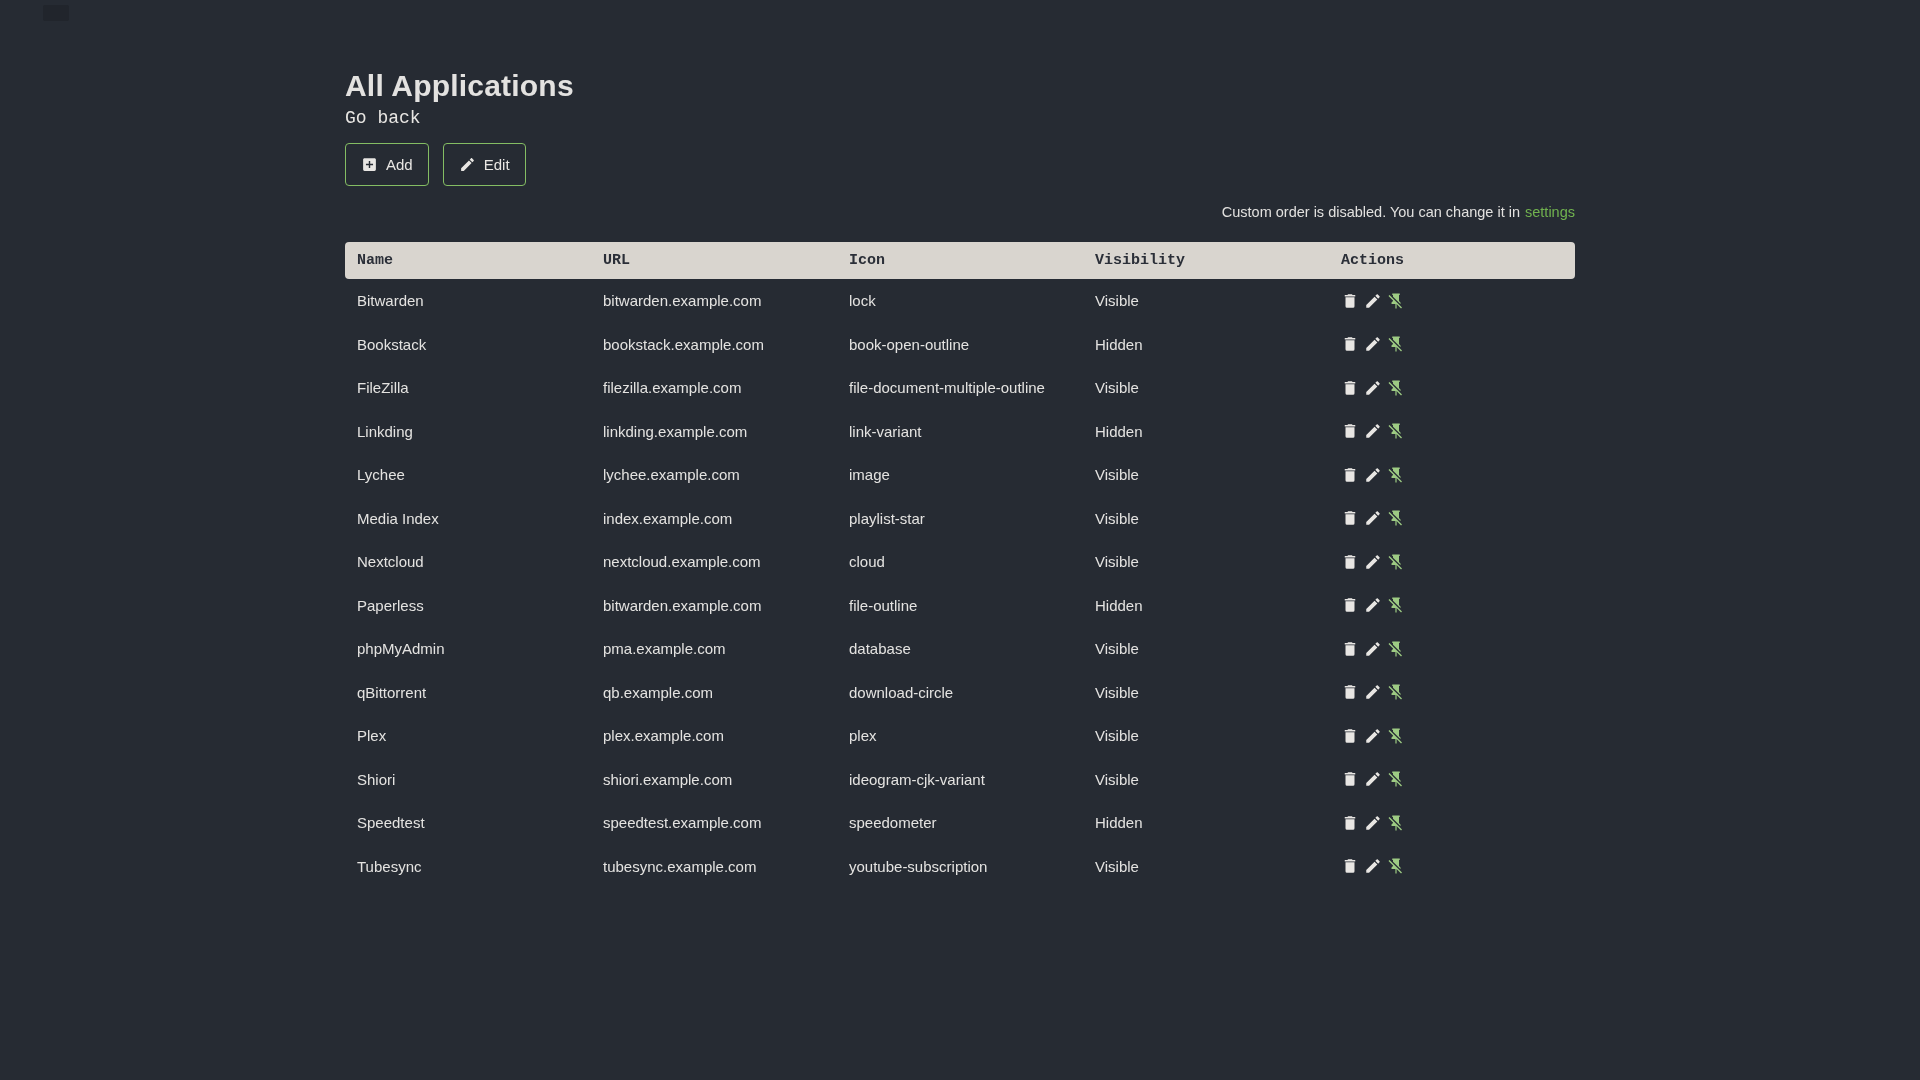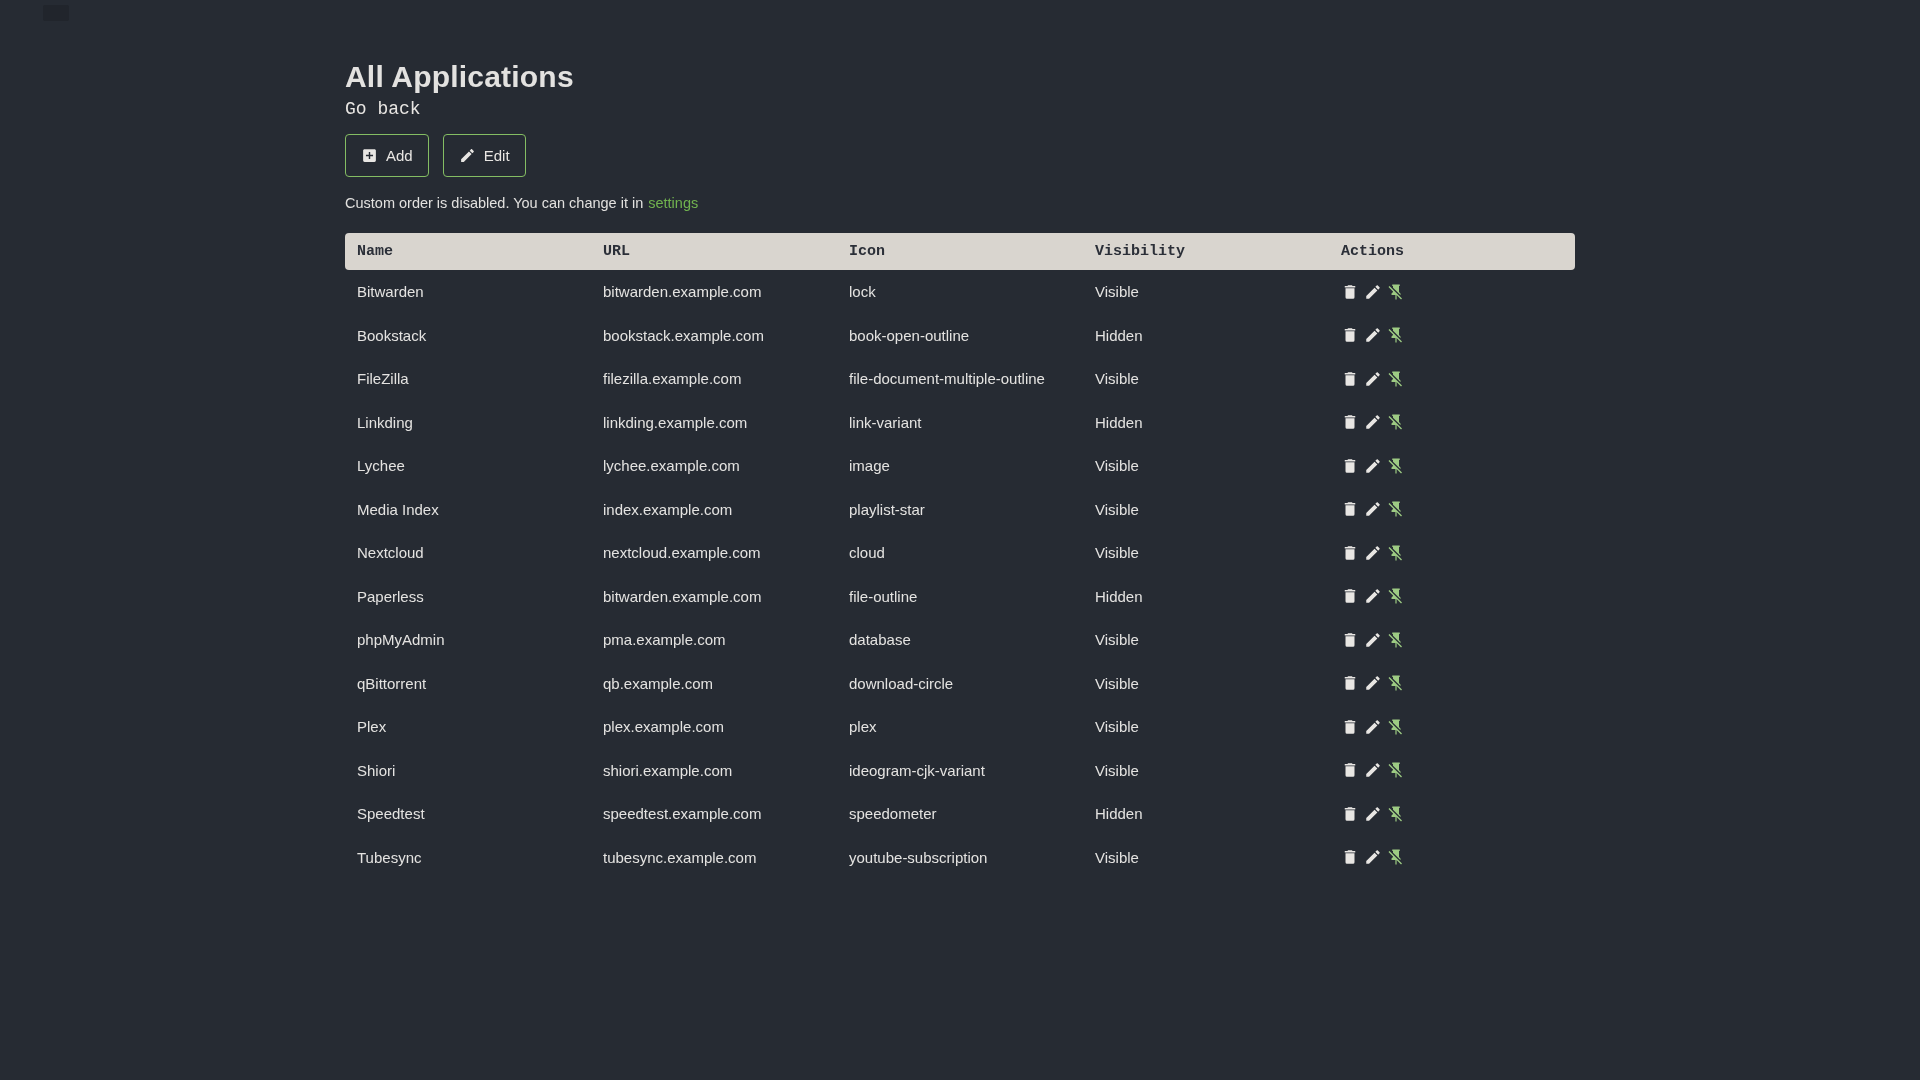--- a/index.html
+++ b/index.html
@@ -8,38 +8,38 @@
     background: var(--bg, #262b33);
     font-family: "Liberation Sans", sans-serif;
     color: var(--text, #e8e6e3);
     overflow: hidden;
     position: relative;
   }
   .corner-artifact {
     position: absolute; left: 43px; top: 5px; width: 26px; height: 16px;
     background: #21252c; border-radius: 2px;
   }
-  .container { width: 1230px; margin: 8px auto; padding-top: 52px; }
+  .container { width: 1230px; margin: 17px auto; padding-top: 52px; }
 
   .page-title { margin: 0; font-size: 30px; font-weight: 700; color: #e3e2e0; letter-spacing: .2px; }
   .go-back { display: inline-block; margin-top: 5px; font-size: 18px; color: var(--text, #e8e6e3); text-decoration: none; cursor: pointer; font-family: Liberation Mono, monospace; }
 
   .toolbar { margin-top: 15px; display: flex; gap: 14px; }
   .btn {
     display: inline-flex; align-items: center; gap: 8px;
     background: transparent;
     border: 1px solid var(--button-border, #84bd63);
     border-radius: 4px;
     color: var(--text, #e8e6e3);
     font-family: inherit; font-size: 15px;
     padding: 12px 15px; cursor: pointer;
   }
   .btn svg { width: 17px; height: 17px; fill: currentColor; display: block; }
 
-  .notice { margin-top: 18px; text-align: left; font-size: 14.5px; color: #e2e1df; }
+  .notice { margin-top: 18px; text-align: right; font-size: 14.5px; color: #e2e1df; }
   .settings-link { color: var(--accent-green, #71b34f); margin-left: 5px; text-decoration: none; cursor: pointer; }
 
   table { width: 100%; border-collapse: collapse; margin-top: 22px; table-layout: fixed; }
   th, td { width: 20%; }
   thead th {
     background: var(--header-bg, #d9d5cf);
     color: var(--header-text, #2b2f38);
     font-size: 15px; font-weight: 700; text-align: left;
     height: 37px; padding: 0 0 0 12px; font-family: Liberation Mono, monospace;
   }

